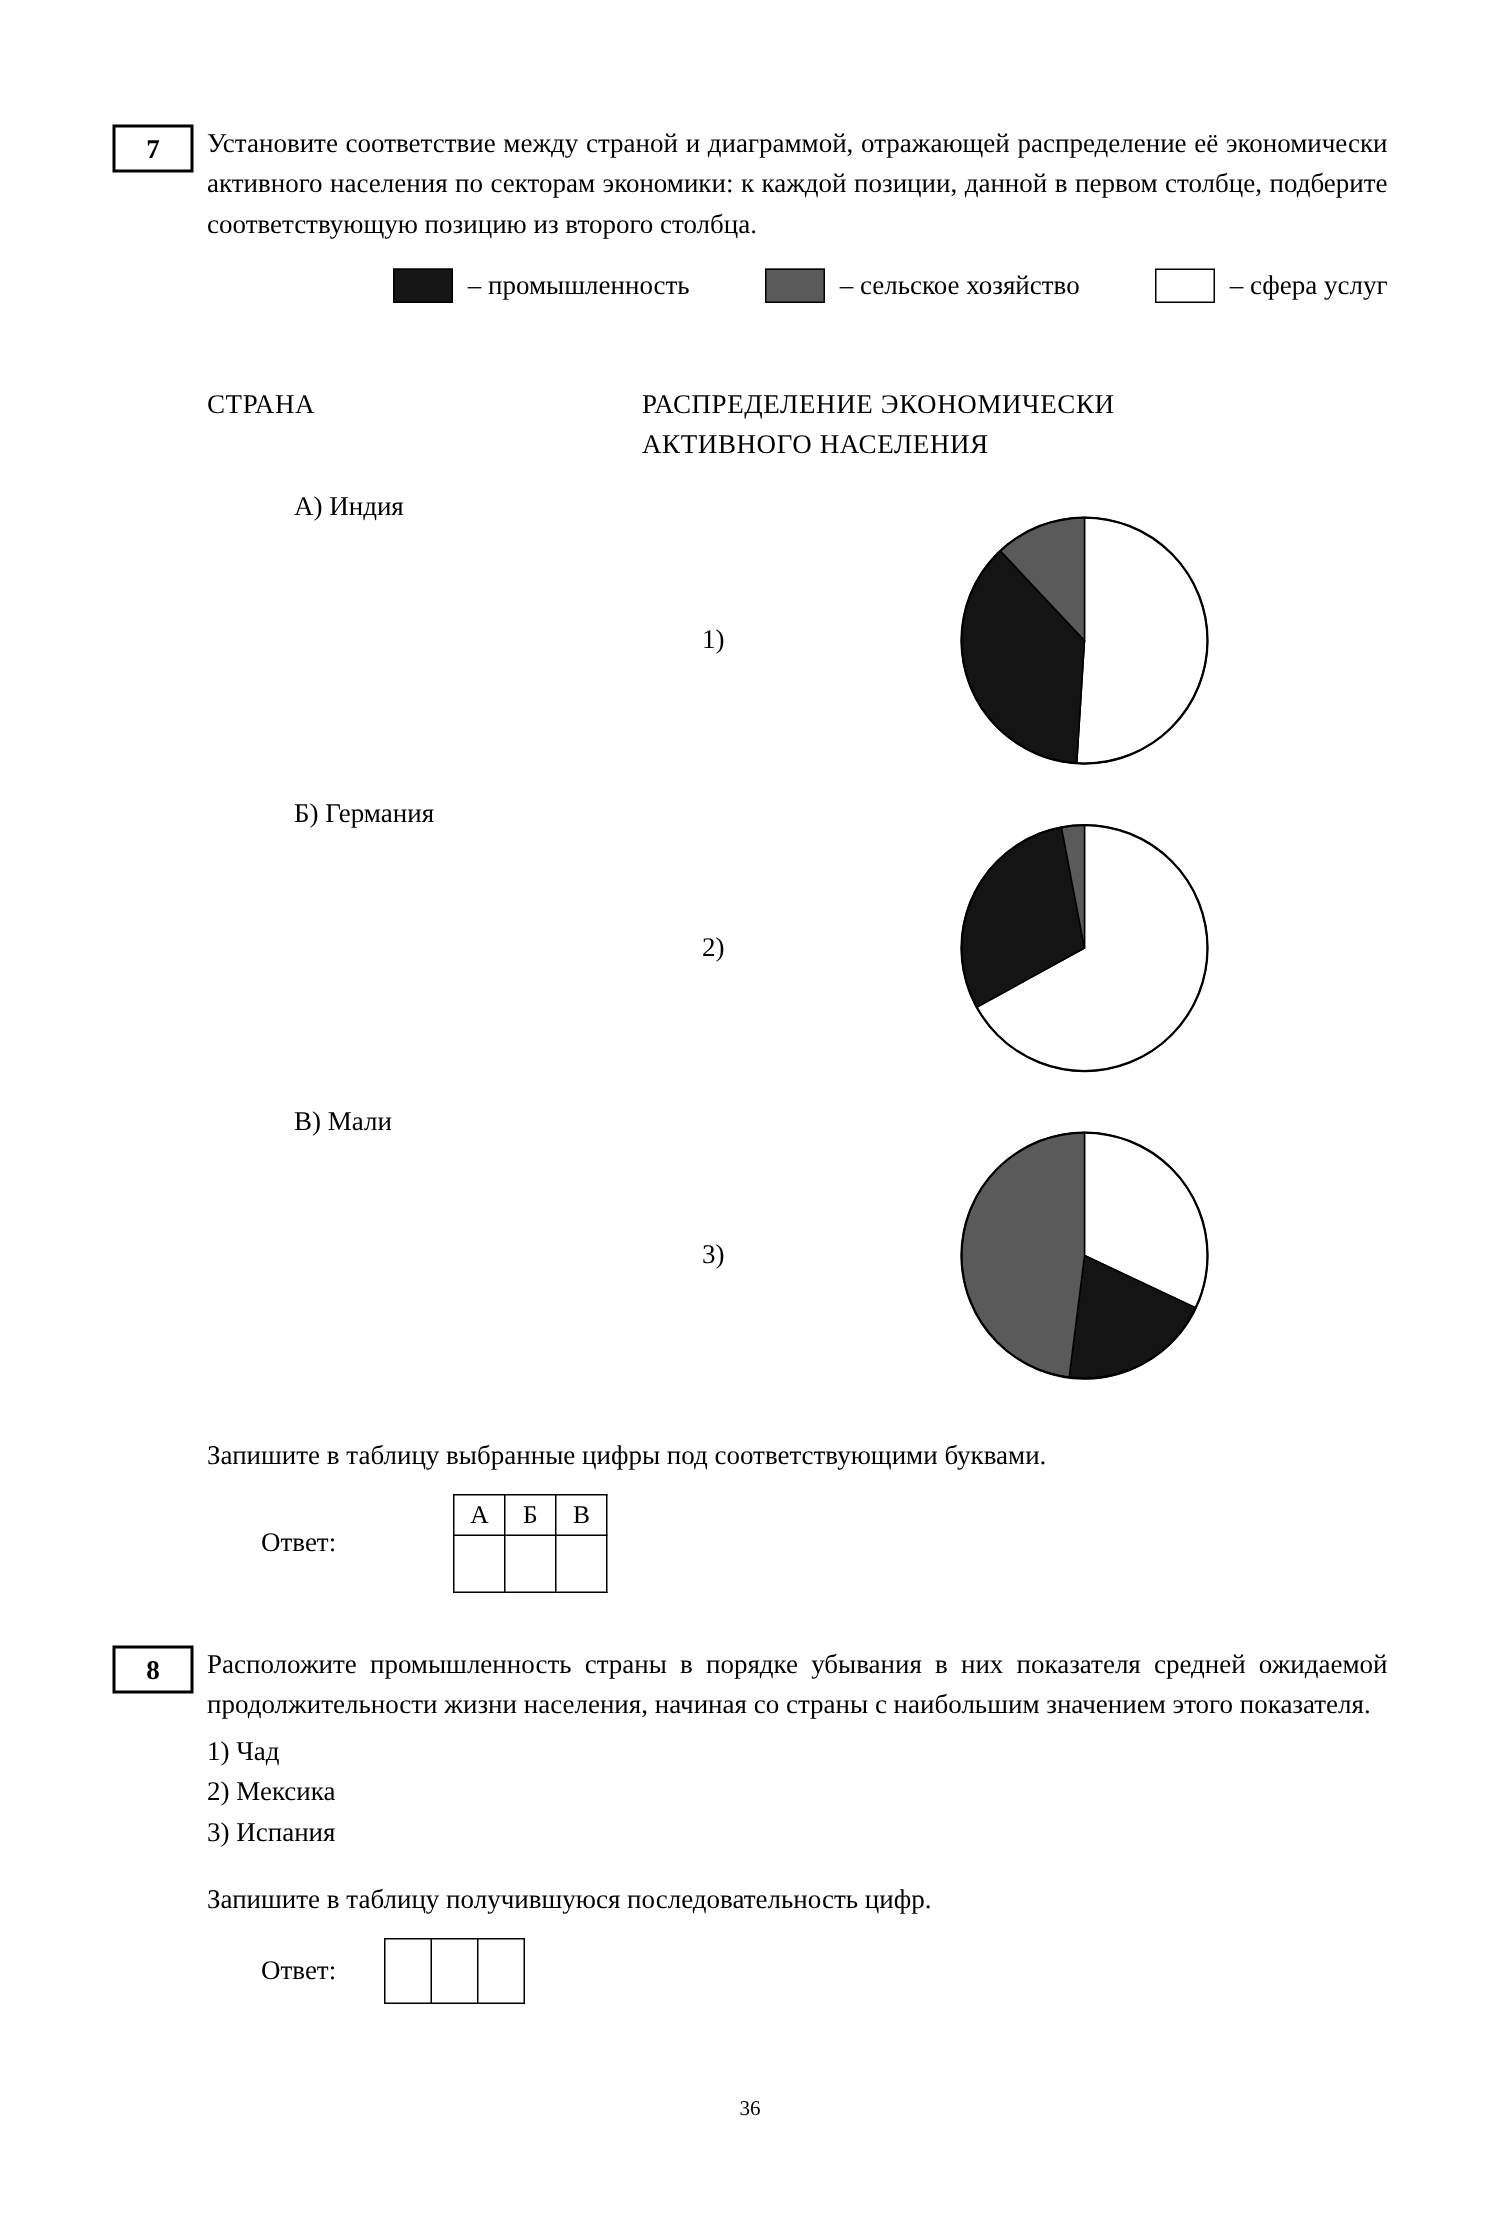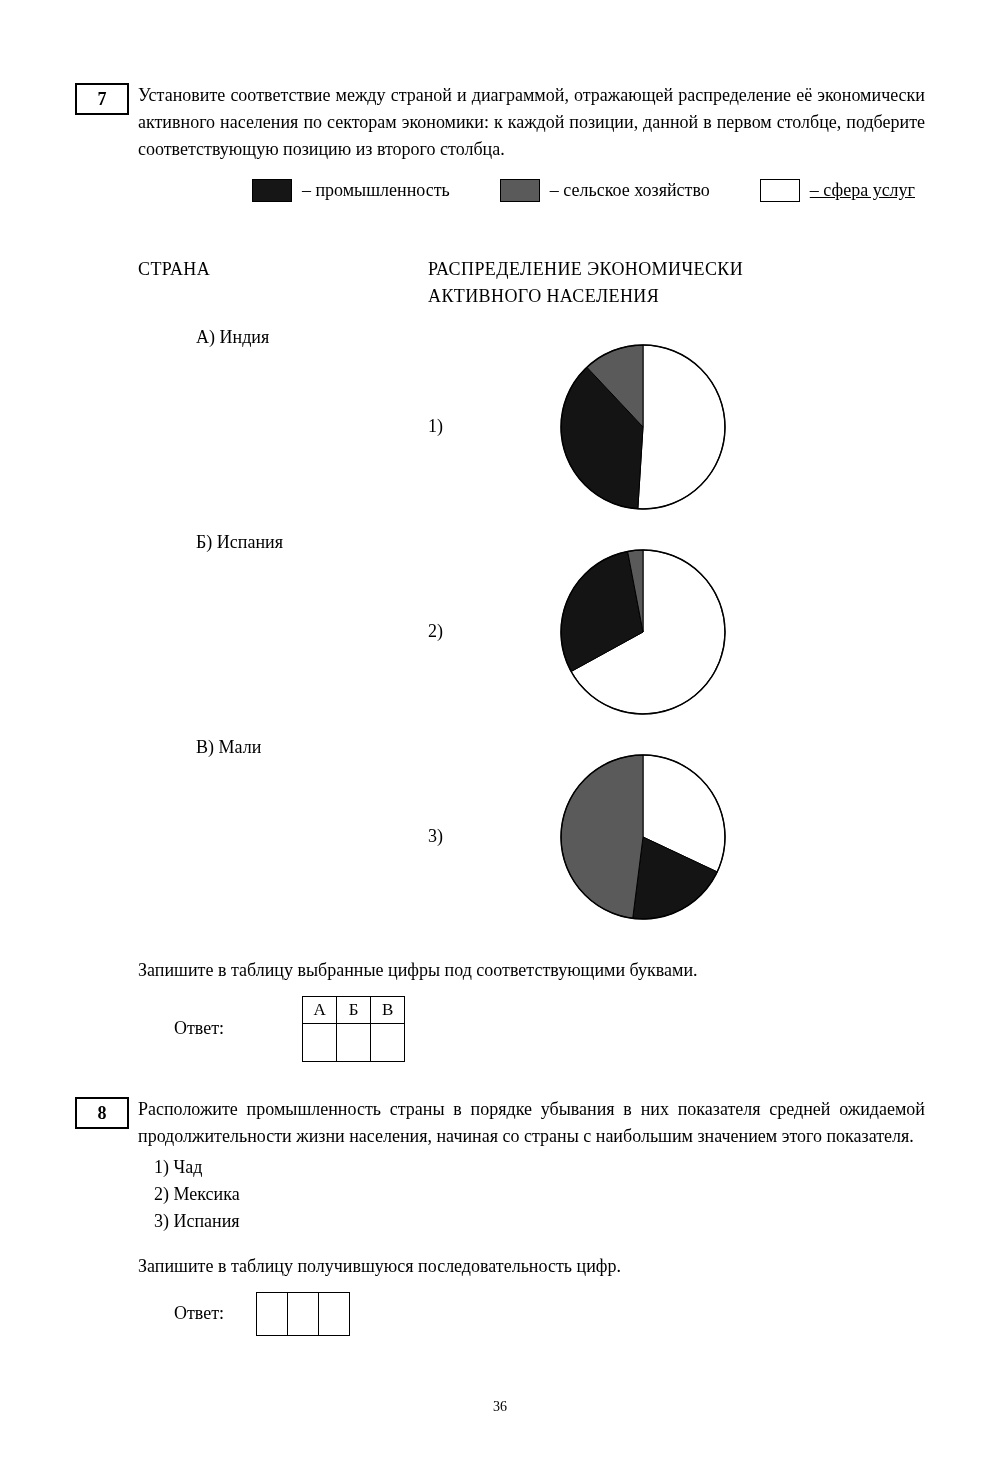--- a/index.html
+++ b/index.html
@@ -22,32 +22,32 @@
     width: 50px; height: 28px;
     border: 2px solid #000;
     font-weight: bold; text-align: center; line-height: 28px;
     background: #fff;
   }
   .q-text { margin: 0; text-align: justify; }
 
   
   .legend { display: flex; align-items: center; margin-top: 14px; justify-content: flex-end; }
   .legend-item { display: flex; align-items: center; margin-right: 50px; }
-  .legend-item:last-child { margin-right: 10px; text-decoration: underline; }
+  .legend-item:last-child { margin-right: 0; }
   .swatch {
     display: inline-block; width: 38px; height: 21px;
     border: 1px solid #000; margin-right: 10px; flex: 0 0 auto;
   }
 
   
   .match { margin-top: 52px; }
   .match-headers { display: grid; grid-template-columns: 290px 470px; margin-bottom: 14px; }
   .col-header { text-align: left; letter-spacing: 0.4px; }
   .col-header .line { display: block; font-family: Liberation Serif, serif; }
-  .match-row { display: grid; grid-template-columns: 290px 130px 185px; min-height: 205px; }
+  .match-row { display: grid; grid-template-columns: 290px 130px 185px; min-height: 205px; gap: 40px; }
   .country { align-self: start; padding-left: 58px; }
   .pie-num { align-self: center; }
   .pie-box { align-self: center; width: 170px; height: 170px; }
 
   .note { margin: 18px 0 0 0; text-align: justify; }
 
   
   .answer-row { display: flex; align-items: center; margin-top: 12px; padding-left: 10px; }
   .ans-label { margin-right: 20px; margin-left: 26px; }
   table.ans { border-collapse: collapse; margin-left: 58px; }
@@ -56,21 +56,21 @@
     font-size: 17px; padding: 0;
   }
   table.ans td.hd { width: 33px; height: 24px; }
   table.ans td.cell { width: 33px; height: 37px; }
   table.ans8 { border-collapse: collapse; margin-left: 12px; }
   table.ans8 td { border: 1px solid #000; width: 30px; height: 42px; padding: 0; }
 
   
   #q8 { margin-top: 34px; }
   .bold { font-weight: normal; }
-  .opts { margin-top: 4px; margin-left: 16px; }
+  .opts { margin-top: 4px; }
   .opt { line-height: 1.5; }
 
   .page-number {
     position: absolute; left: 0; bottom: 58px; width: 100%;
     text-align: center; font-size: 14px;
   }
 </style>
 </head>
 <body>
 
@@ -109,21 +109,21 @@
         <div class="pie-num">1)</div>
         <div class="pie-box"><svg width="170" height="170" viewBox="0 0 170 170">
               <path d="M85,85 L85.00,3.00 A82,82 0 1 1 79.85,166.84 Z" fill="#ffffff" stroke="#000" stroke-width="1"></path>
               <path d="M85,85 L79.85,166.84 A82,82 0 0 1 28.87,25.22 Z" fill="#141414" stroke="#000" stroke-width="1"></path>
               <path d="M85,85 L28.87,25.22 A82,82 0 0 1 85.00,3.00 Z" fill="#5a5a5a" stroke="#000" stroke-width="1"></path>
               <circle cx="85" cy="85" r="82" fill="none" stroke="#000" stroke-width="1.5"></circle>
             </svg></div>
       </div>
 
       <div class="match-row">
-        <div class="country">Б) Испания</div>
+        <div class="country">Б) Германия</div>
         <div class="pie-num">2)</div>
         <div class="pie-box"><svg width="170" height="170" viewBox="0 0 170 170">
               <path d="M85,85 L85.00,3.00 A82,82 0 1 1 13.14,124.50 Z" fill="#ffffff" stroke="#000" stroke-width="1"></path>
               <path d="M85,85 L13.14,124.50 A82,82 0 0 1 69.63,4.45 Z" fill="#141414" stroke="#000" stroke-width="1"></path>
               <path d="M85,85 L69.63,4.45 A82,82 0 0 1 85.00,3.00 Z" fill="#5a5a5a" stroke="#000" stroke-width="1"></path>
               <circle cx="85" cy="85" r="82" fill="none" stroke="#000" stroke-width="1.5"></circle>
             </svg></div>
       </div>
 
       <div class="match-row">

